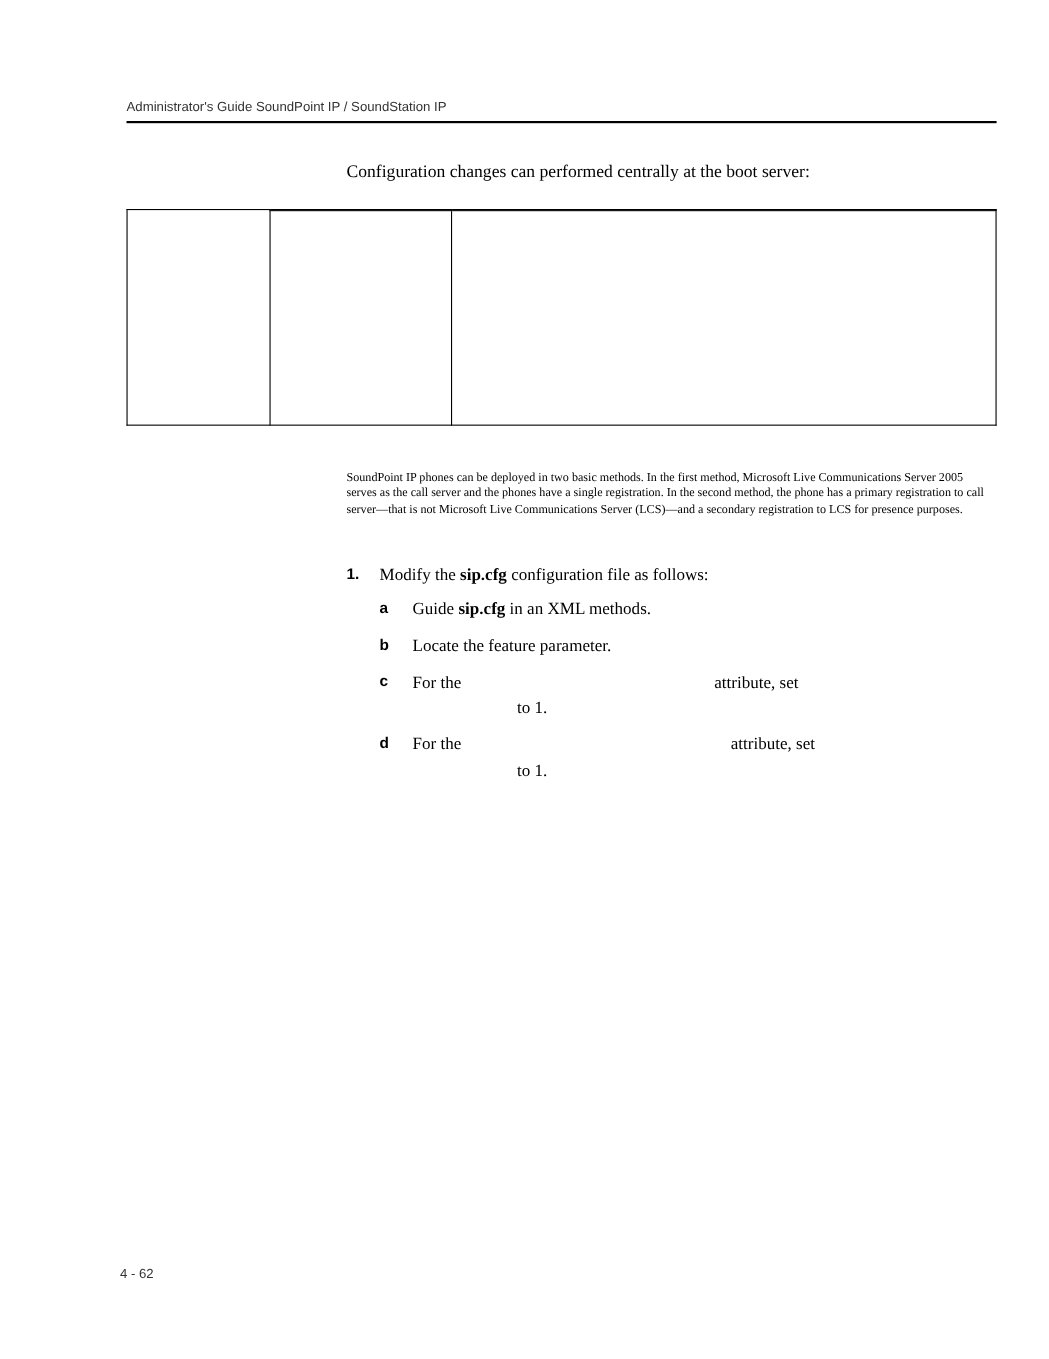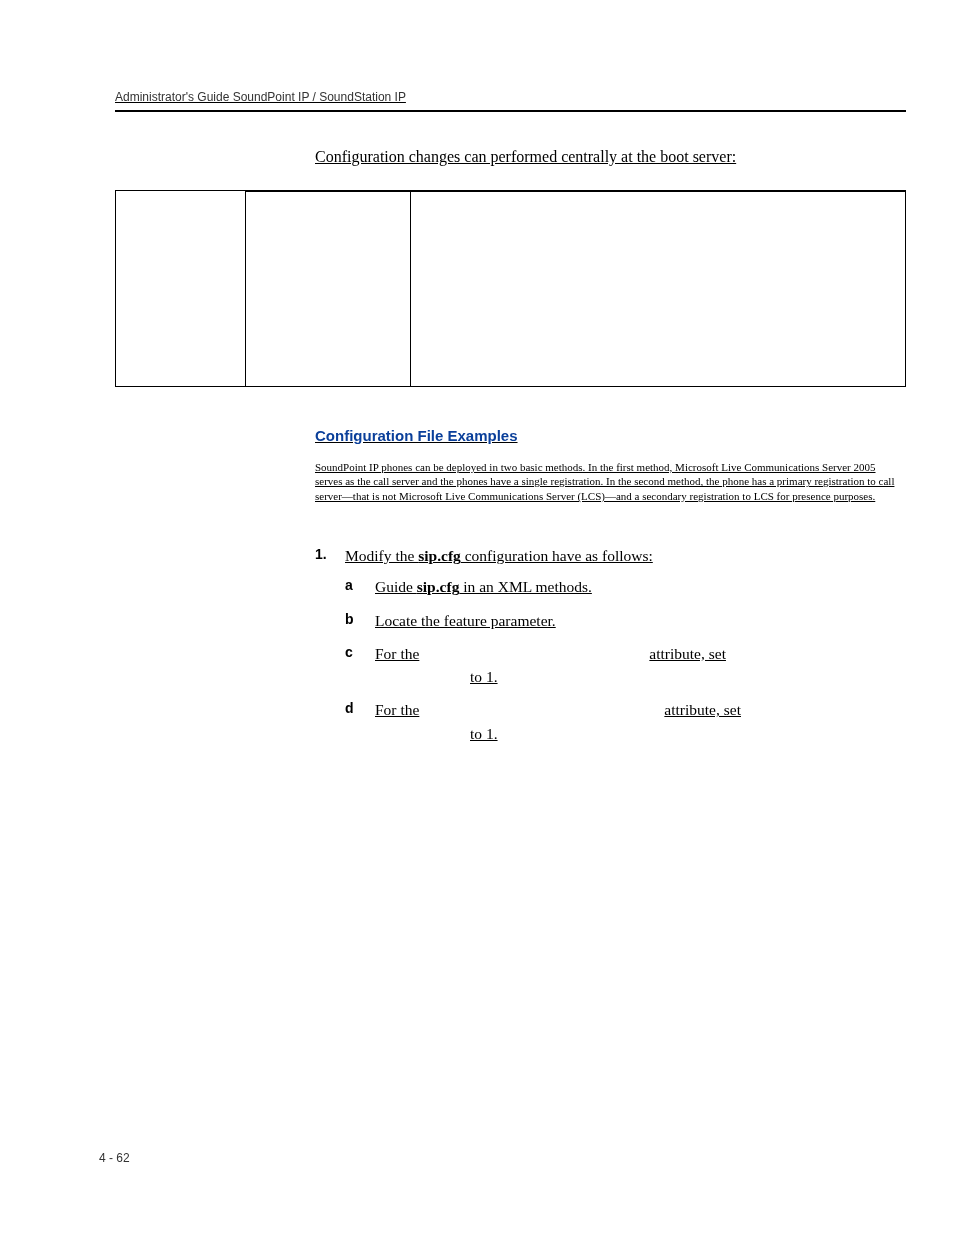--- a/index.html
+++ b/index.html
@@ -10,21 +10,20 @@
     body {
       width: 954px;
       height: 1235px;
       background: #fff;
       font-family: "Book Antiqua", Palatino, Georgia, serif;
       color: #000;
       position: relative;
     }
     .page {
       padding: 90px 48px 0 115px;
-      text-decoration: underline;
     }
     .header-line {
       font-family: "Lucida Sans", "Lucida Grande", Arial, sans-serif;
       font-size: 12px;
       color: #333;
       margin-bottom: 6px;
     }
     .header-rule {
       border: none;
       border-top: 2px solid #000;
@@ -110,21 +109,21 @@
       font-weight: bold;
       font-size: 14px;
     }
     .bold {
       font-weight: bold;
     }
     .gap-span { display:inline-block; }
     .page-number {
       position: absolute;
       bottom: 70px;
-      left: 99px;
+      left: 109px;
       font-family: "Lucida Sans", "Lucida Grande", Arial, sans-serif;
       font-size: 12px;
       color: #333;
     }
   </style>
 </head>
 <body>
 
 <div class="page">
   <div class="header-line">Administrator's Guide SoundPoint IP / SoundStation IP</div>
@@ -142,30 +141,29 @@
       <td class="col-c"></td>
     </tr>
     <tr class="row2">
       <td class="col-b"></td>
       <td class="col-c"></td>
     </tr>
   </tbody>
     </table>
 
   <div class="content-col">
-    <h3 class="section-heading-blue">Configuration File Examples</h3>
 
     <p class="body-para">SoundPoint IP phones can be deployed in two basic methods. In the first method, Microsoft Live Communications Server 2005 serves as the call server and the phones have a single registration. In the second method, the phone has a primary registration to call server—that is not Microsoft Live Communications Server (LCS)—and a secondary registration to LCS for presence purposes.</p>
 
 
     <ol class="numbered">
       <li>
         <span class="num">1.</span>
         <span>
-          <span>Modify the </span><span class="bold">sip.cfg</span><span> configuration have as follows:</span>
+          <span>Modify the </span><span class="bold">sip.cfg</span><span> configuration file as follows:</span>
         </span>
 
         <ol class="lettered">
           <li>
             <span class="letter">a</span>
             <span>
               <span>Guide </span><span class="bold">sip.cfg</span><span> in an XML methods.</span>
             </span>
           </li>
           <li>

